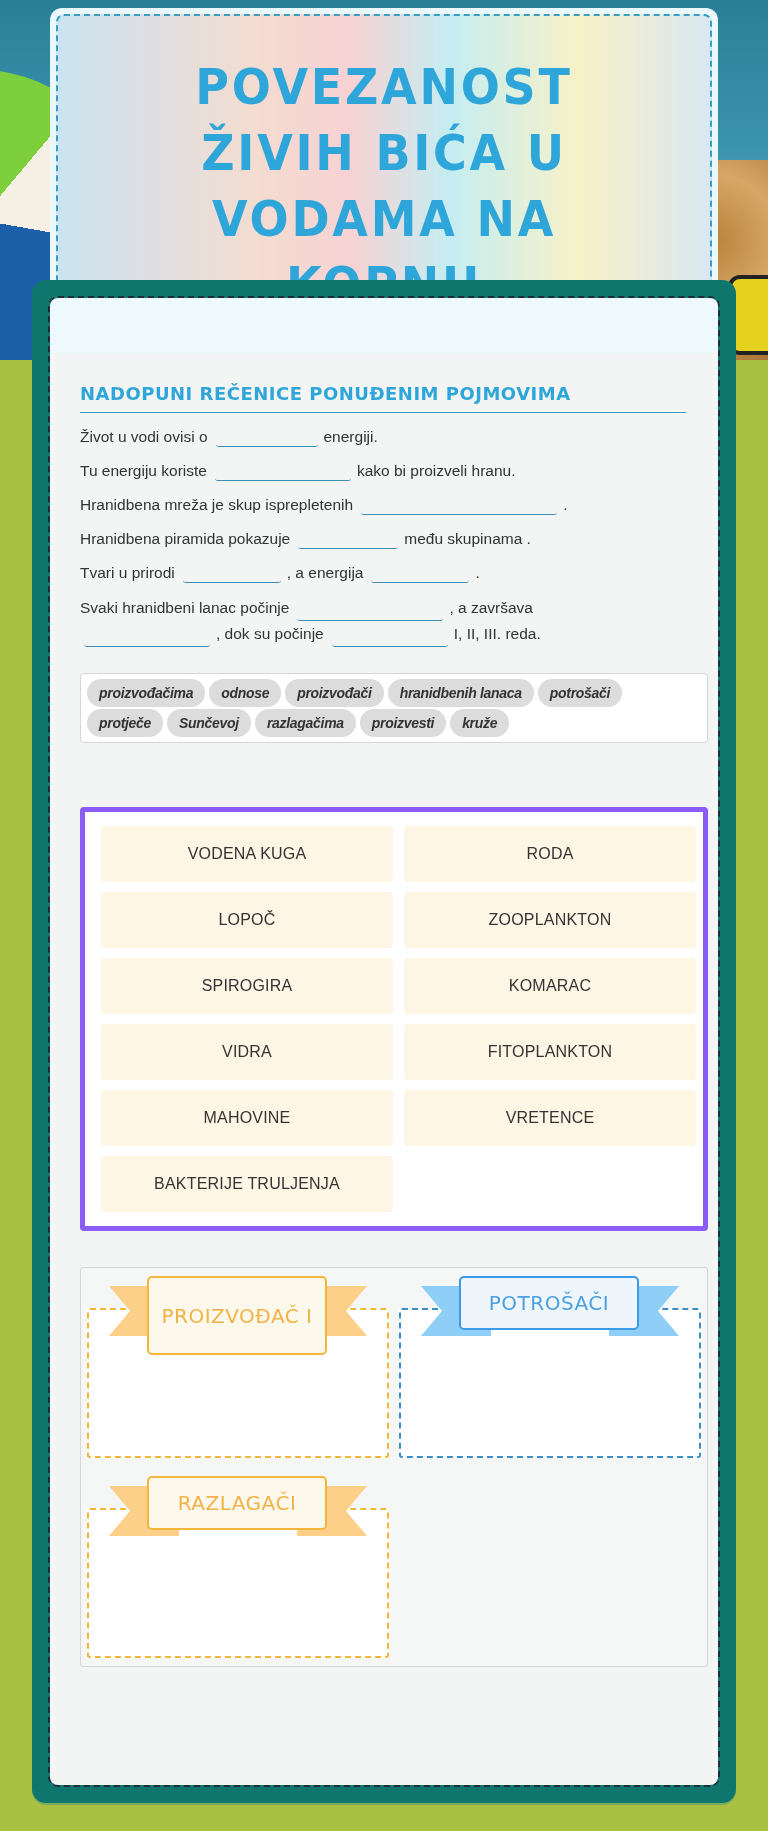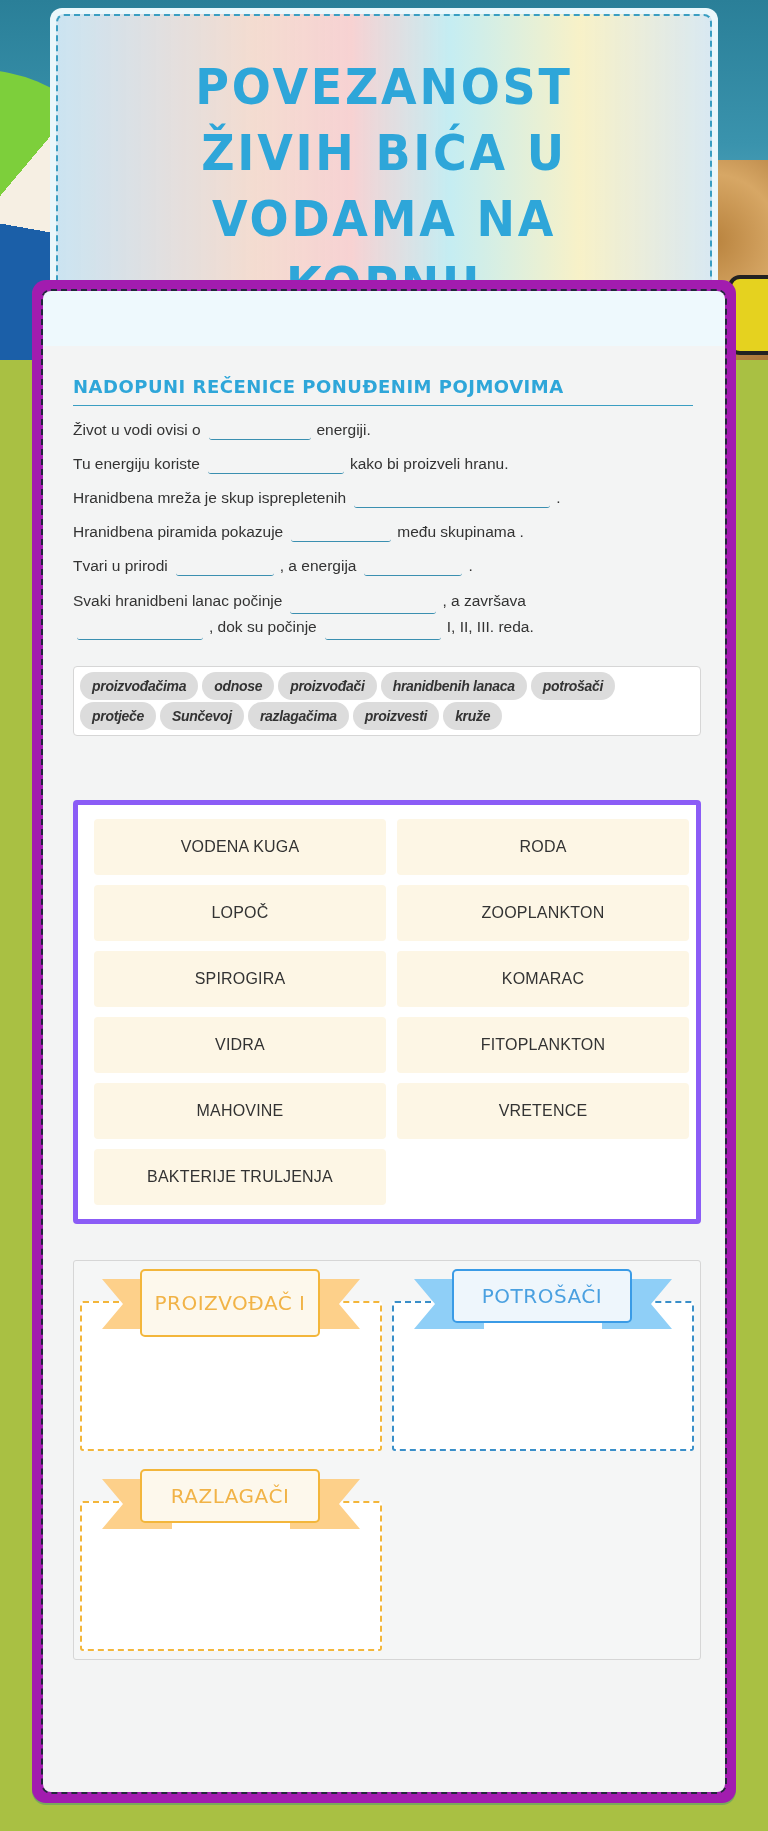--- a/index.html
+++ b/index.html
@@ -42,21 +42,21 @@
   }
   .page-title {
     color: #2ea6d9; font-family: "DejaVu Sans", sans-serif; font-weight: bold;
     font-size: 50px; line-height: 66px; text-align: center; letter-spacing: 3px;
     width: 540px; text-transform: uppercase; transform: scaleX(.92);
   }
 
   
   .main-card {
     position: absolute; left: 32px; top: 280px; width: 704px; height: 1523px;
-    background: #a21caf; border-radius: 14px; padding: 9px;
+    background: #0f766e; border-radius: 14px; padding: 16px;
     box-shadow: 0 2px 0 #79a95a;
   }
   .main-inner {
     position: relative; width: 100%; height: 100%;
     border: 2px dashed #1f2a3a; border-radius: 10px;
   }
   .main-top-band { height: 55px; background: #eef9fd; border-radius: 8px 8px 0 0; }
   .main-body { background: #f3f4f4; height: calc(100% - 55px); padding: 30px 32px 0 30px; border-radius: 0 0 8px 8px; }
 
   .section-title {
@@ -183,21 +183,21 @@
           <div class="sort-item">MAHOVINE</div>
           <div class="sort-item">VRETENCE</div>
           <div class="sort-item">BAKTERIJE TRULJENJA</div>
         </div>
 
         <div class="groups-box">
           <div class="group g-orange" style="left:6px; top:0;">
             <div class="drop-zone"></div>
             <div class="ribbon-wing left"></div>
             <div class="ribbon-wing right"></div>
-            <div class="ribbon-label" style="height:68px; word-break:break-all;">PROIZVOĐAČ I</div>
+            <div class="ribbon-label" style="height:79px; word-break:break-all;">PROIZVOĐAČ I</div>
           </div>
           <div class="group g-blue" style="left:318px; top:0;">
             <div class="drop-zone"></div>
             <div class="ribbon-wing left"></div>
             <div class="ribbon-wing right"></div>
             <div class="ribbon-label" style="height:54px;">POTROŠAČI</div>
           </div>
           <div class="group g-orange" style="left:6px; top:200px;">
             <div class="drop-zone"></div>
             <div class="ribbon-wing left"></div>

